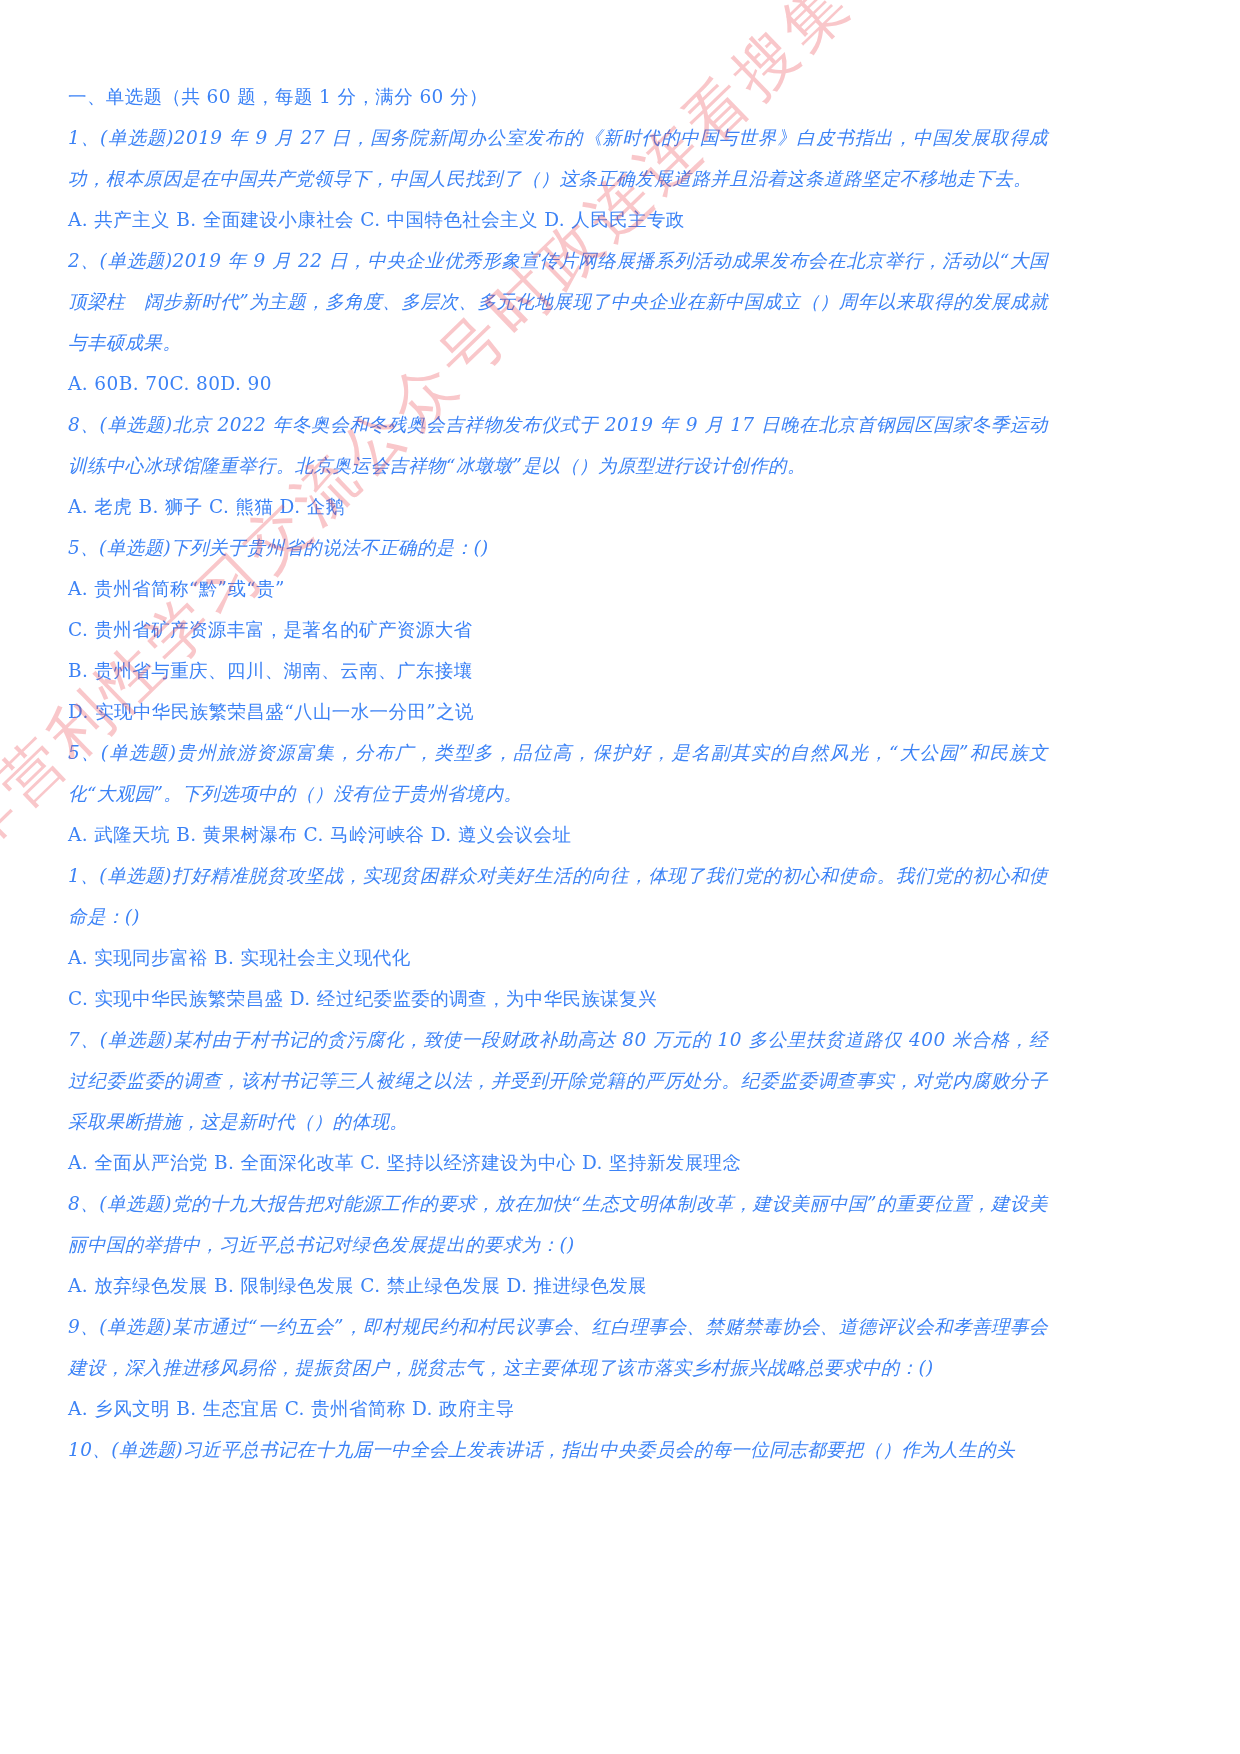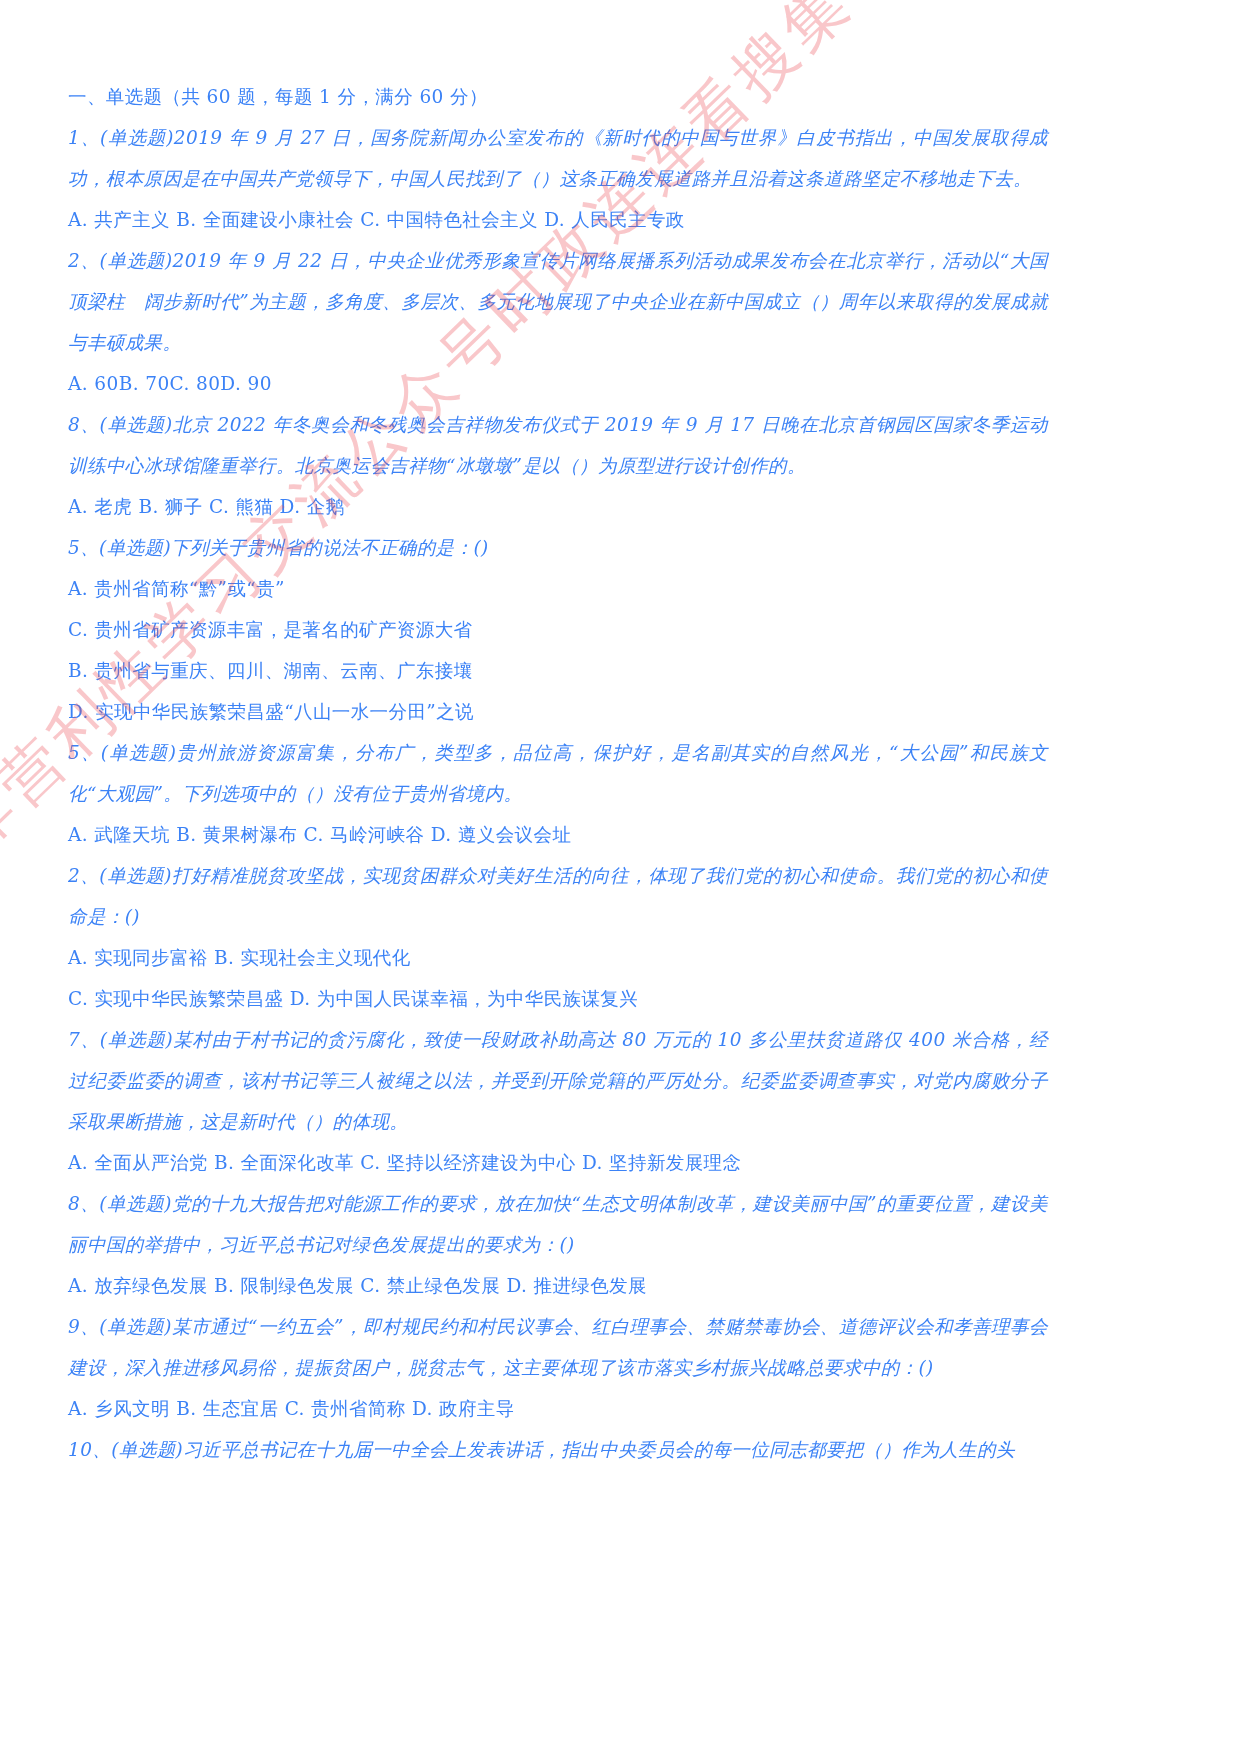--- a/index.html
+++ b/index.html
@@ -46,23 +46,23 @@
 
     <div class="line q-stem">5、(单选题)下列关于贵州省的说法不正确的是：()</div>
     <div class="line">A. 贵州省简称“黔”或“贵”</div>
     <div class="line">C. 贵州省矿产资源丰富，是著名的矿产资源大省</div>
     <div class="line">B. 贵州省与重庆、四川、湖南、云南、广东接壤</div>
     <div class="line">D. 实现中华民族繁荣昌盛“八山一水一分田”之说</div>
 
     <div class="line q-stem">5、(单选题)贵州旅游资源富集，分布广，类型多，品位高，保护好，是名副其实的自然风光，“大公园”和民族文化“大观园”。下列选项中的（）没有位于贵州省境内。</div>
     <div class="line">A. 武隆天坑 B. 黄果树瀑布 C. 马岭河峡谷 D. 遵义会议会址</div>
 
-    <div class="line q-stem">2、(单选题)打好精准脱贫攻坚战，实现贫困群众对美好生活的向往，体现了我们党的初心和使命。我们党的初心和使命是：()</div>
+    <div class="line q-stem">1、(单选题)打好精准脱贫攻坚战，实现贫困群众对美好生活的向往，体现了我们党的初心和使命。我们党的初心和使命是：()</div>
     <div class="line">A. 实现同步富裕 B. 实现社会主义现代化</div>
-    <div class="line">C. 实现中华民族繁荣昌盛 D. 为中国人民谋幸福，为中华民族谋复兴</div>
+    <div class="line">C. 实现中华民族繁荣昌盛 D. 经过纪委监委的调查，为中华民族谋复兴</div>
 
     <div class="line q-stem">7、(单选题)某村由于村书记的贪污腐化，致使一段财政补助高达 80 万元的 10 多公里扶贫道路仅 400 米合格，经过纪委监委的调查，该村书记等三人被绳之以法，并受到开除党籍的严厉处分。纪委监委调查事实，对党内腐败分子采取果断措施，这是新时代（）的体现。</div>
     <div class="line">A. 全面从严治党 B. 全面深化改革 C. 坚持以经济建设为中心 D. 坚持新发展理念</div>
 
     <div class="line q-stem">8、(单选题)党的十九大报告把对能源工作的要求，放在加快“生态文明体制改革，建设美丽中国”的重要位置，建设美丽中国的举措中，习近平总书记对绿色发展提出的要求为：()</div>
     <div class="line">A. 放弃绿色发展 B. 限制绿色发展 C. 禁止绿色发展 D. 推进绿色发展</div>
 
     <div class="line q-stem">9、(单选题)某市通过“一约五会”，即村规民约和村民议事会、红白理事会、禁赌禁毒协会、道德评议会和孝善理事会建设，深入推进移风易俗，提振贫困户，脱贫志气，这主要体现了该市落实乡村振兴战略总要求中的：()</div>
     <div class="line">A. 乡风文明 B. 生态宜居 C. 贵州省简称 D. 政府主导</div>
 

